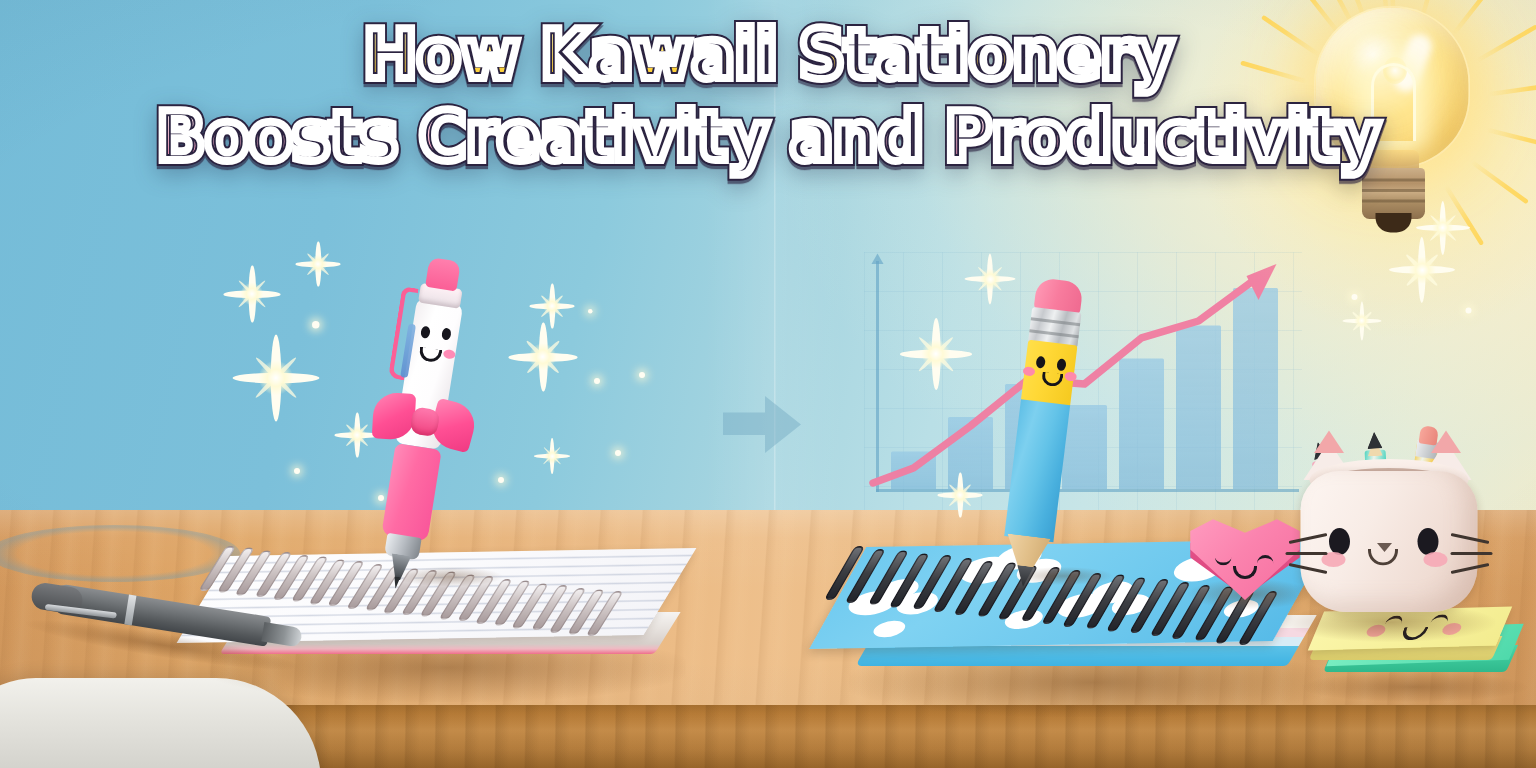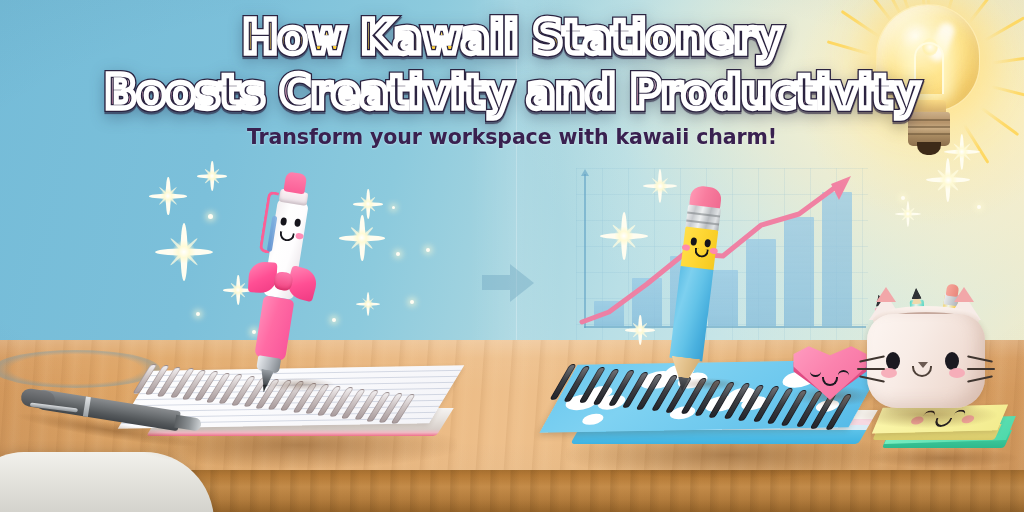--- a/index.html
+++ b/index.html
@@ -945,17 +945,16 @@
       <div class="dot" style="left: 426px; top: 248px; width: 4px; height: 4px;"></div>
       <div class="dot" style="left: 410px; top: 300px; width: 4px; height: 4px;"></div>
       <div class="dot" style="left: 392px; top: 206px; width: 3px; height: 3px;"></div>
       <div class="dot" style="left: 901px; top: 196px; width: 4px; height: 4px;"></div>
       <div class="dot" style="left: 977px; top: 205px; width: 4px; height: 4px;"></div>
     </div>
 
   <div class="title-wrap">
     <span class="title-line title-1" id="t1" data-text="How Kawaii Stationery">How Kawaii Stationery</span>
     <span class="title-line title-2" id="t2" data-text="Boosts Creativity and Productivity">Boosts Creativity and Productivity</span>
-    <div class="subtitle">Transform your workspace with kawaii charm!</div>
   </div>
 
   <div class="bg-vignette"></div>
 </div>
 
 </body></html>

